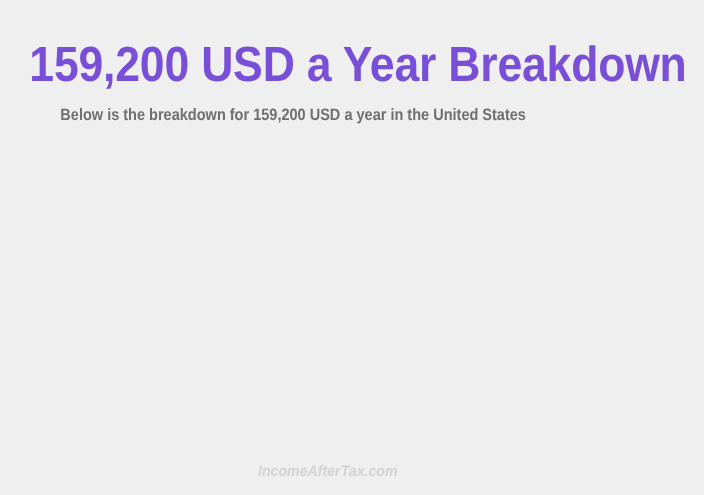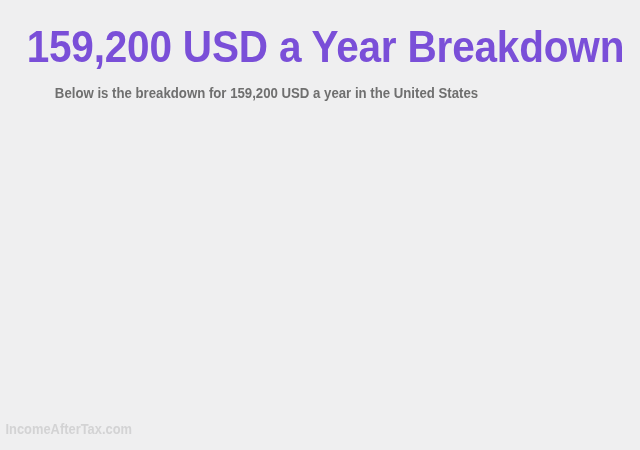--- a/index.html
+++ b/index.html
@@ -15,21 +15,21 @@
   }
   .page {
     position: relative;
     width: 640px;
     height: 450px;
     background: #efeff0;
     box-sizing: border-box;
   }
   .header {
     position: absolute;
-    top: 4px;
+    top: 16px;
     left: 0;
     width: 533px;
     text-align: center;
     padding-top: 18px;
   }
   .page-title {
     margin: 0;
     color: #7a4fd8;
     font-family: "Liberation Sans Narrow", "Liberation Sans", sans-serif;
     font-size: 45px;
@@ -62,21 +62,22 @@
   }
   .chart-plot {
     position: absolute;
     inset: 0;
   }
   .footer {
     position: absolute;
     left: 0;
     bottom: 12px;
     width: 596px;
-    text-align: left;
+    text-align: center;
+    font-style: italic;
   }
   .watermark {
     display: inline-block;
     color: #d3d3d4;
     font-family: "Liberation Sans Narrow", "Liberation Sans", sans-serif;
     font-size: 14px;
     font-weight: bold;
     line-height: 16px;
     transform: scaleX(0.92);
     transform-origin: center center;

